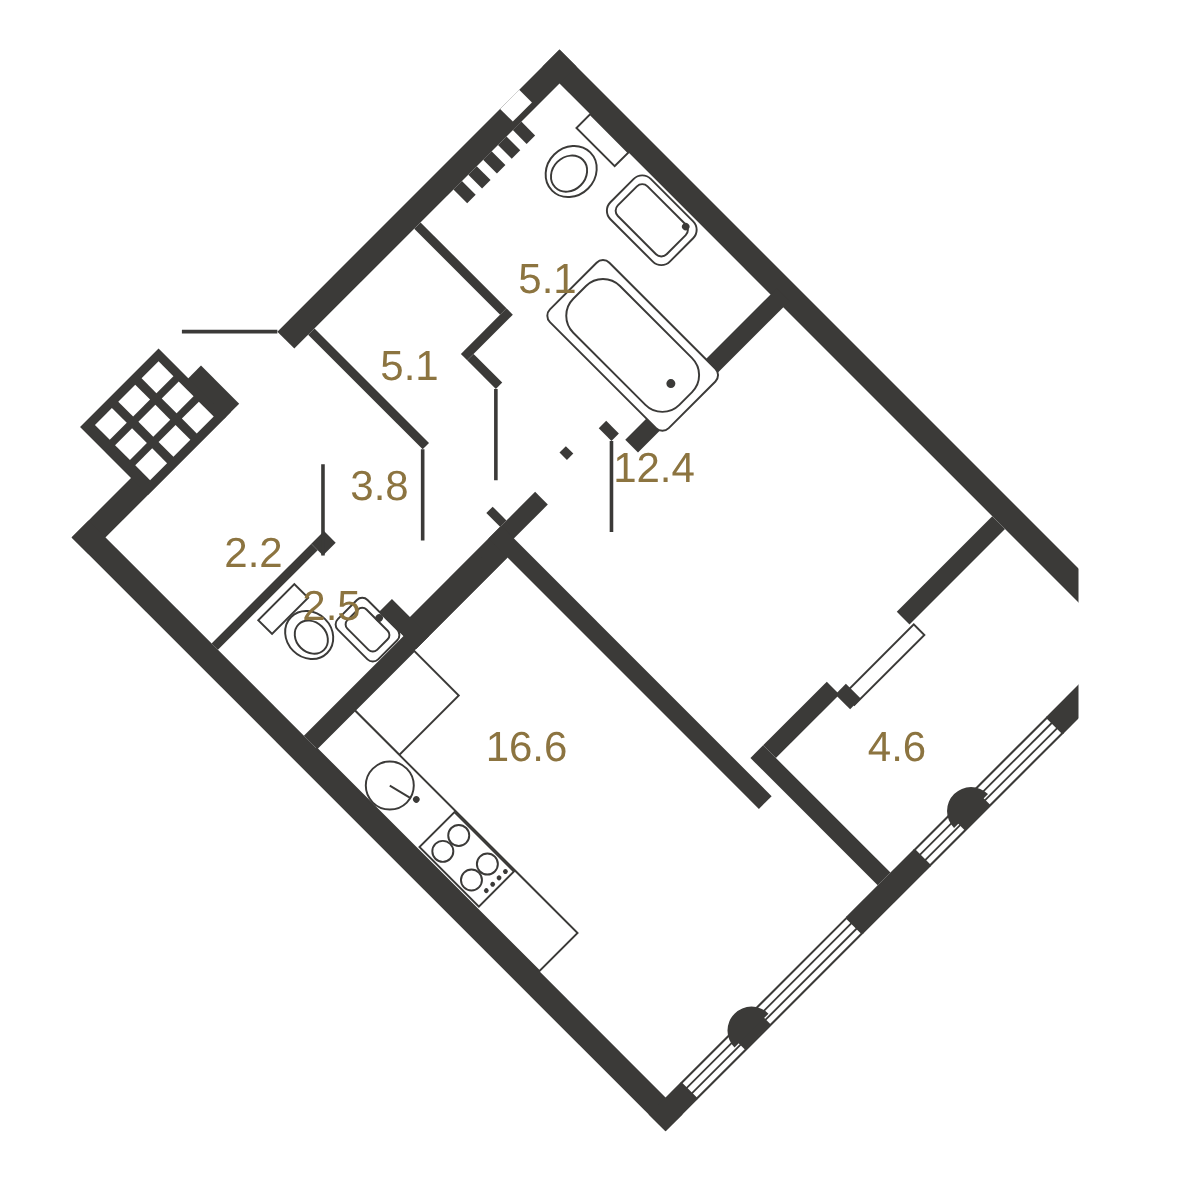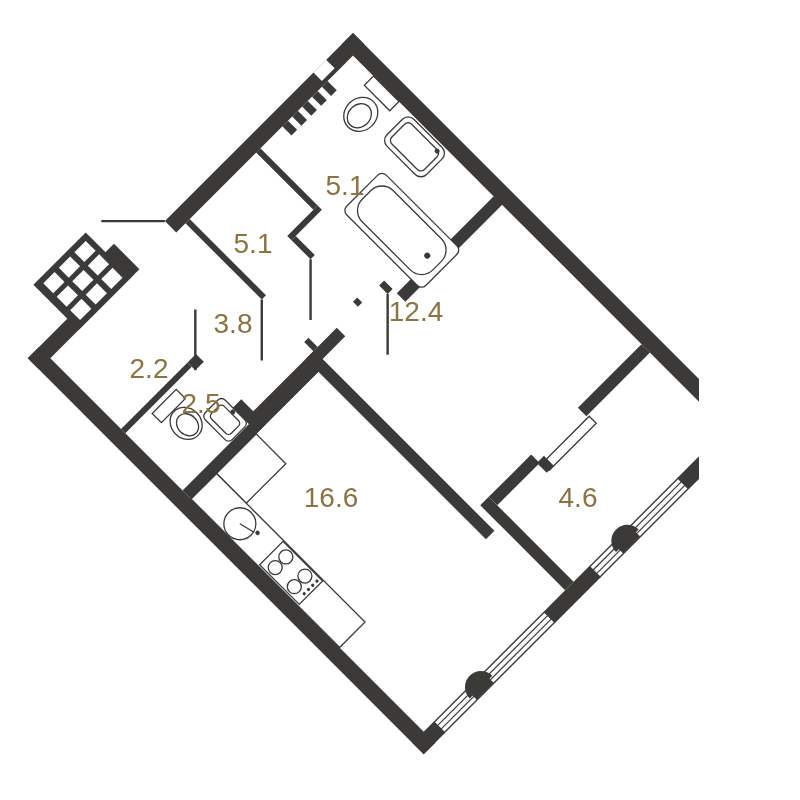--- a/index.html
+++ b/index.html
@@ -1,16 +1,16 @@
 <!DOCTYPE html>
 <html style="--wall: #3b3a38; --label: #8c7440; --bg: #ffffff;"><head>
 <meta charset="utf-8">
 <style>
   html,body{margin:0;padding:0;background:#ffffff;}
-  .stage{width:699px;height:800px;position:relative;background:var(--bg,#fff);overflow:hidden;}
+  .stage{width:699px;height:800px;position:relative;background:var(--bg,#fff);overflow:hidden;padding-left:20px;}
   svg{display:block;}
   .w{fill:var(--wall,#3b3a38);stroke:none;}
   .bg{fill:var(--bg,#ffffff);stroke:none;}
   .fx{fill:#ffffff;stroke:var(--wall,#3b3a38);stroke-width:1.3;}
   .fxn{fill:none;stroke:var(--wall,#3b3a38);stroke-width:1.3;}
   .dot{fill:var(--wall,#3b3a38);stroke:none;}
   .glz{fill:#ffffff;stroke:var(--wall,#3b3a38);stroke-width:1.4;}
   .gln{stroke:var(--wall,#3b3a38);stroke-width:1.2;}
   .door{stroke:var(--wall,#3b3a38);stroke-width:2.4;stroke-linecap:butt;fill:none;}
   .lbl{font-family:"Liberation Sans", sans-serif;font-size:28px;fill:var(--label,#8c7440);text-anchor:middle;}

